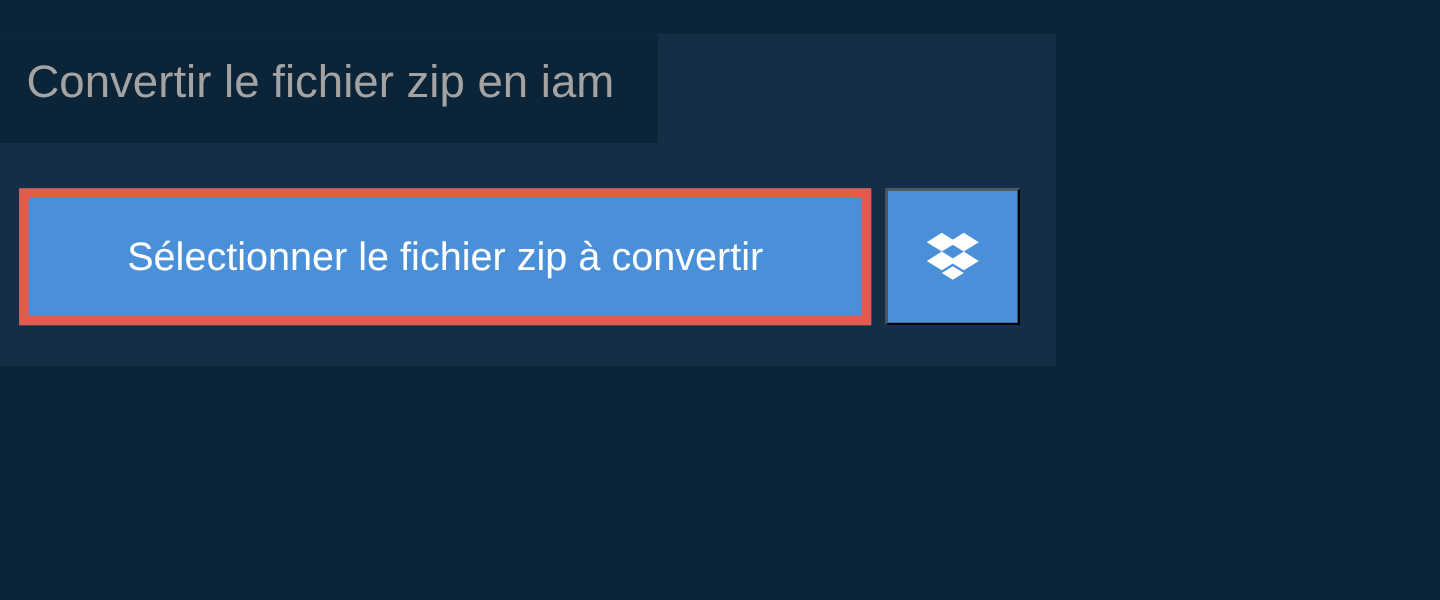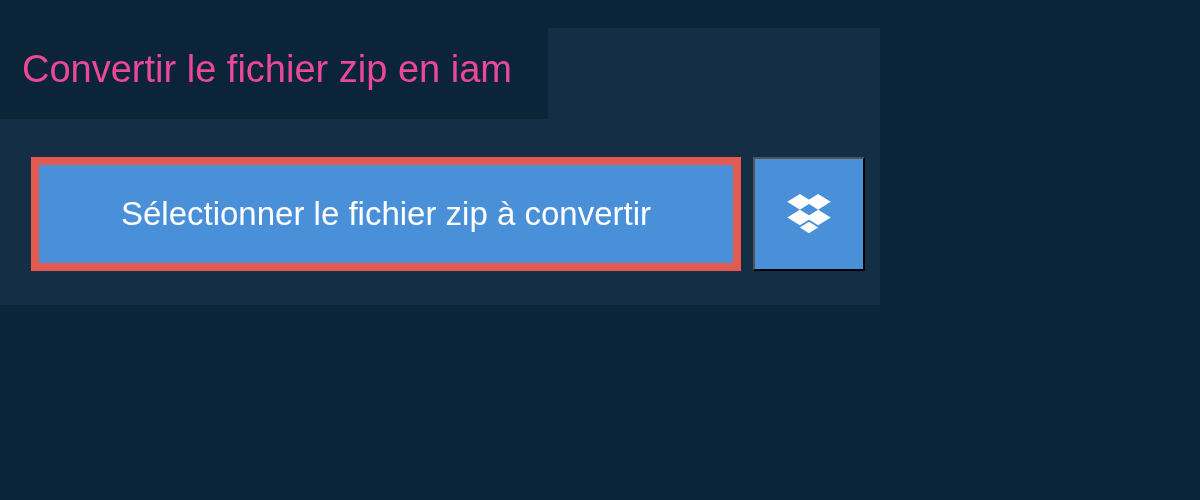--- a/index.html
+++ b/index.html
@@ -17,30 +17,29 @@
       margin-left: 0;
       padding-bottom: 34px;
     }
     .header-tab {
       display: inline-block;
       background: #0c2437;
       padding: 20px 36px 28px 22px;
       margin-bottom: 0;
     }
     .header-title {
-      color: #ec4899;
+      color: #a3a3a3;
       font-size: 38px;
       font-weight: 400;
     }
     .button-row {
       display: flex;
       gap: 12px;
       margin-top: 38px;
       margin-left: 16px;
-      justify-content: center;
     }
     .select-button {
       background: #4a90d9;
       border: 8px solid #e35a4f;
       color: #ffffff;
       font-size: 33px;
       font-weight: 400;
       padding: 30px 44px;
       cursor: pointer;
       text-align: center;

